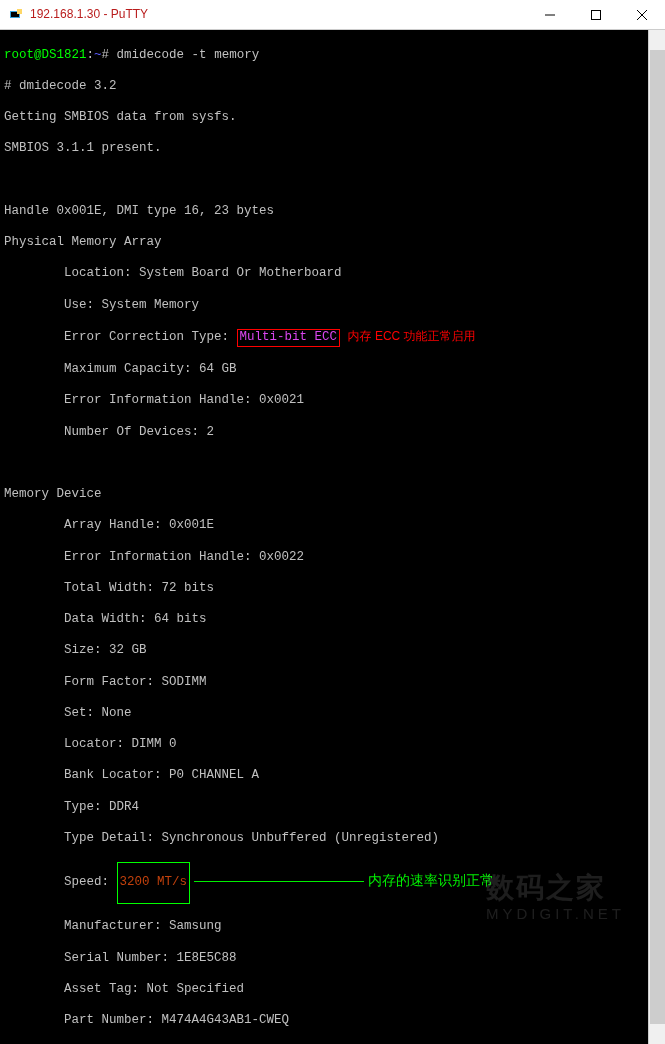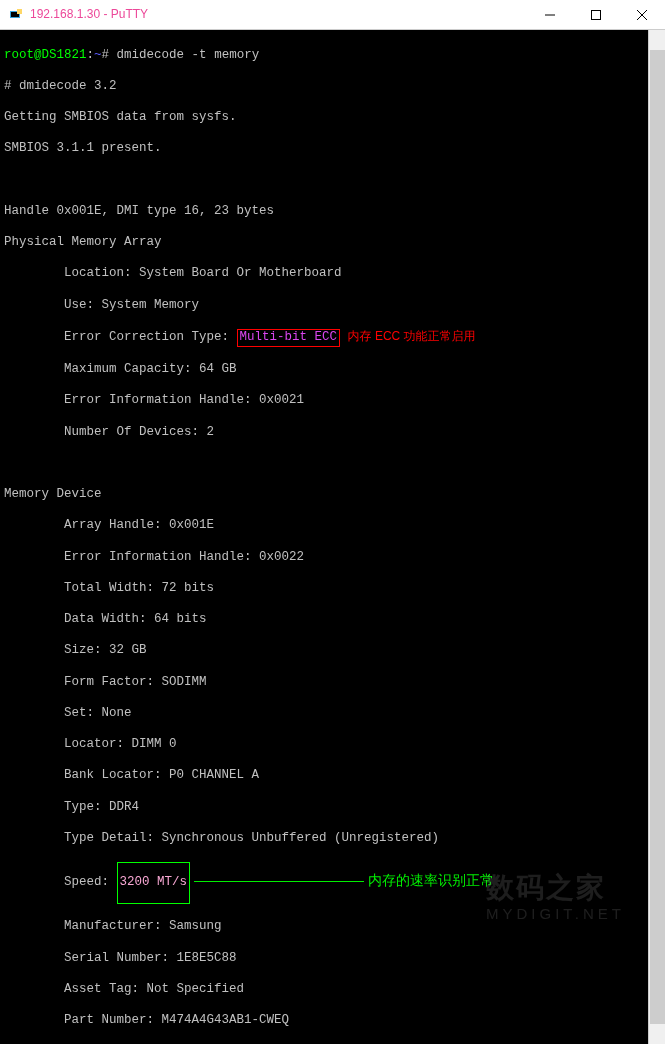--- a/index.html
+++ b/index.html
@@ -21,21 +21,21 @@
       align-items: center;
       padding: 0 0 0 8px;
       border-bottom: 1px solid #ccc;
     }
     .titlebar .icon {
       width: 16px; height: 16px;
       display: flex; align-items: center; justify-content: center;
       margin-right: 6px;
     }
     .titlebar .title {
-      color: #ec4899;
+      color: #b91c1c;
       font-family: 'Segoe UI', Tahoma, sans-serif;
       font-size: 12px;
       flex: 1;
     }
     .titlebar .btns { display: flex; height: 100%; }
     .titlebar .btn {
       width: 46px; height: 100%;
       display: flex; align-items: center; justify-content: center;
       color: #000; font-family: 'Segoe UI', sans-serif;
     }
@@ -55,21 +55,21 @@
     .redbox {
       border: 1px solid #ff0000;
       padding: 0 2px;
       display: inline-block;
       color: #d946ef;
     }
     .greenbox {
       border: 1px solid #00ff00;
       padding: 12px 2px;
       display: inline-block;
-      color: #f9a8d4;
+      color: #c2410c;
     }
     .red-annot {
       color: #ff0000;
       font-family: 'Microsoft YaHei', SimHei, sans-serif;
       font-size: 12px;
       position: relative;
     }
     .green-annot {
       color: #00ee00;
       font-family: 'Microsoft YaHei', SimHei, sans-serif;

